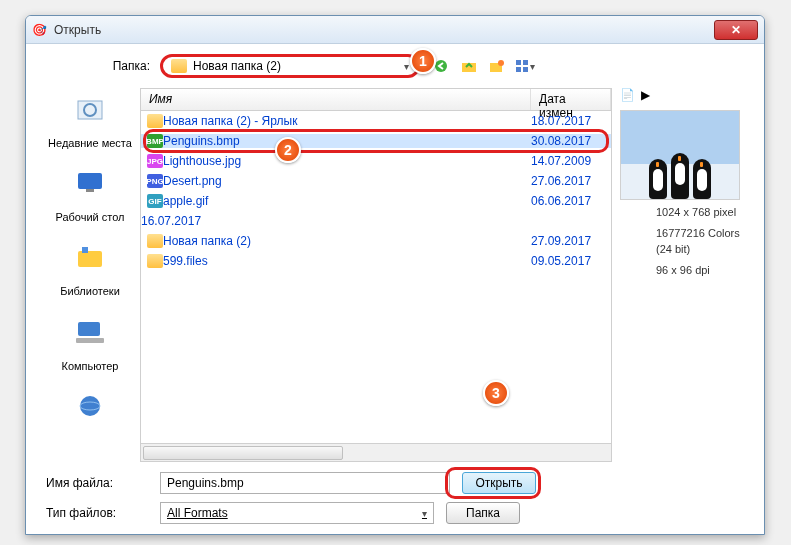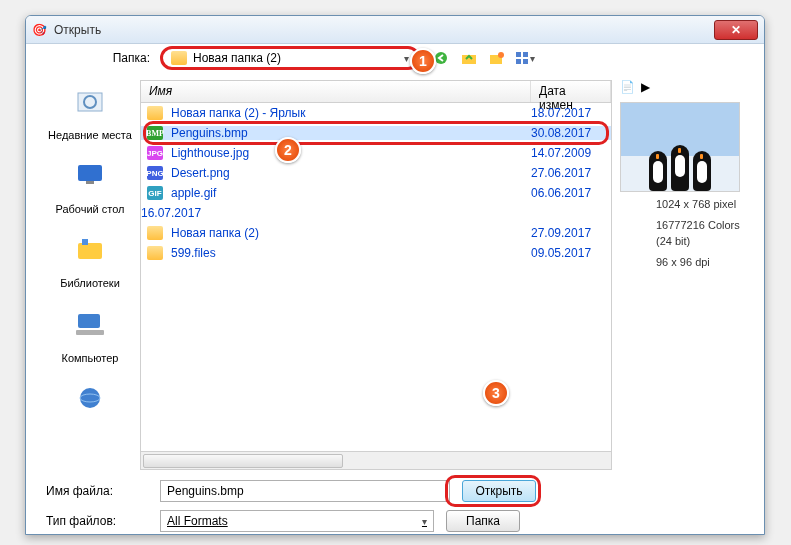--- a/index.html
+++ b/index.html
@@ -3,48 +3,48 @@
 <meta charset="utf-8">
 <style>
 * { box-sizing: border-box; margin: 0; padding: 0; font-family: "Segoe UI", Tahoma, sans-serif; font-size: 12px; }
 body { background: #f0f0f0; width: 791px; height: 545px; position: relative; }
 .window { position: absolute; left: 25px; top: 15px; width: 740px; height: 520px; background: #fff; border: 1px solid #6b8fb0; border-radius: 6px 6px 0 0; box-shadow: 0 3px 10px rgba(0,0,0,0.3); overflow: hidden; }
 .titlebar { height: 28px; background: linear-gradient(#f3f7fb, #dbe8f6); display: flex; align-items: center; padding: 0 6px; border-bottom: 1px solid #c0d0e0; }
 .titlebar .app-icon { width: 16px; height: 16px; margin-right: 6px; display: flex; align-items: center; justify-content: center; }
 .titlebar .title { color: #333; }
 .titlebar .spacer { flex: 1; }
 .close-btn { width: 44px; height: 20px; background: linear-gradient(#e07070,#d03030); border: 1px solid #8b2020; border-radius: 3px; color: #fff; display: flex; align-items: center; justify-content: center; font-weight: bold; cursor: pointer; }
-.body { padding: 2px 14px; display: flex; flex-direction: column; height: calc(100% - 28px); }
+.body { padding: 10px 14px; display: flex; flex-direction: column; height: calc(100% - 28px); }
 .toprow { display: flex; align-items: center; margin-bottom: 10px; }
 .toprow .lbl { width: 120px; text-align: right; padding-right: 10px; }
 .folder-combo { position: relative; width: 260px; height: 24px; border: 3px solid #e02020; border-radius: 12px; display: flex; align-items: center; padding: 0 8px; background: #fff; }
 .folder-combo .folder-icon { width: 16px; height: 14px; background: linear-gradient(#ffe090,#ffc040); border-radius: 2px; margin-right: 6px; }
 .folder-combo .caret { margin-left: auto; }
 .toolbar { display: flex; gap: 6px; margin-left: 10px; }
 .toolbar .tbtn { width: 22px; height: 22px; display: flex; align-items: center; justify-content: center; cursor: pointer; border: 1px solid transparent; border-radius: 3px; }
 .midrow { display: flex; flex: 1; min-height: 0; }
 .places { width: 100px; display: flex; flex-direction: column; gap: 10px; padding-top: 2px; }
 .place { display: flex; flex-direction: column; align-items: center; gap: 13px; cursor: pointer; padding: 4px 2px; }
 .place .pic { width: 36px; height: 30px; display: flex; align-items: center; justify-content: center; }
 .place .pl { font-size: 11px; text-align: center; line-height: 1.2; }
 .listpane { flex: 1; border: 1px solid #cfcfcf; display: flex; flex-direction: column; margin-right: 8px; background: #fff; min-width: 0; }
 .lhdr { display: flex; height: 22px; background: linear-gradient(#fff,#efefef); border-bottom: 1px solid #d0d0d0; }
 .lhdr .col { padding: 3px 8px; border-right: 1px solid #e0e0e0; }
 .lhdr .col.name { flex: 1; font-style: italic; }
 .lhdr .col.date { width: 80px; }
 .rows { flex: 1; overflow: hidden; }
 .row { display: flex; height: 20px; align-items: center; }
-.row .c1 { flex: 1; display: flex; padding-left: 6px; gap: 8px; color: #0040d0; min-width: 0; }
+.row .c1 { flex: 1; display: flex; padding-left: 6px; gap: 0; color: #0040d0; min-width: 0; }
 .row .c2 { width: 80px; color: #0040d0; }
 .row.sel .c1, .row.sel .c2 { background: #cfe5ff; }
 .row.sel { position: relative; }
 .row.sel::after { content: ""; position: absolute; left: 2px; right: 2px; top: -2px; bottom: -2px; border: 3px solid #e02020; border-radius: 10px; pointer-events: none; }
 .ficon { width: 16px; height: 14px; display: inline-flex; align-items: center; justify-content: center; font-size: 8px; color: #fff; font-weight: bold; border-radius: 2px; }
 .ficon.fold { background: linear-gradient(#ffe090,#ffc040); }
-.ficon.bmp { background: #30a030; font-family: Liberation Serif, serif; }
+.ficon.bmp { background: #30a030; }
 .ficon.jpg { background: #d946ef; }
 .ficon.png { background: #4060e0; }
 .ficon.gif { background: #30a0c0; }
 .ficon.eps { background: #888; }
 .scrollbar { height: 18px; background: #f0f0f0; border-top: 1px solid #d0d0d0; display: flex; align-items: center; }
 .scrollbar .thumb { width: 200px; height: 14px; margin-left: 2px; background: linear-gradient(#f8f8f8,#e0e0e0); border: 1px solid #c0c0c0; border-radius: 2px; }
 .preview { width: 130px; display: flex; flex-direction: column; gap: 4px; }
 .preview .ptools { height: 18px; display: flex; gap: 6px; }
 .preview .pimg { width: 120px; height: 90px; border: 1px solid #d0d0d0; background: linear-gradient(#b0d0f0 60%, #e8f0f8 60%); display: flex; align-items: flex-end; justify-content: center; overflow: hidden; }
 .peng { width: 18px; height: 40px; background: #111; border-radius: 9px 9px 4px 4px; position: relative; margin: 0 2px; }

